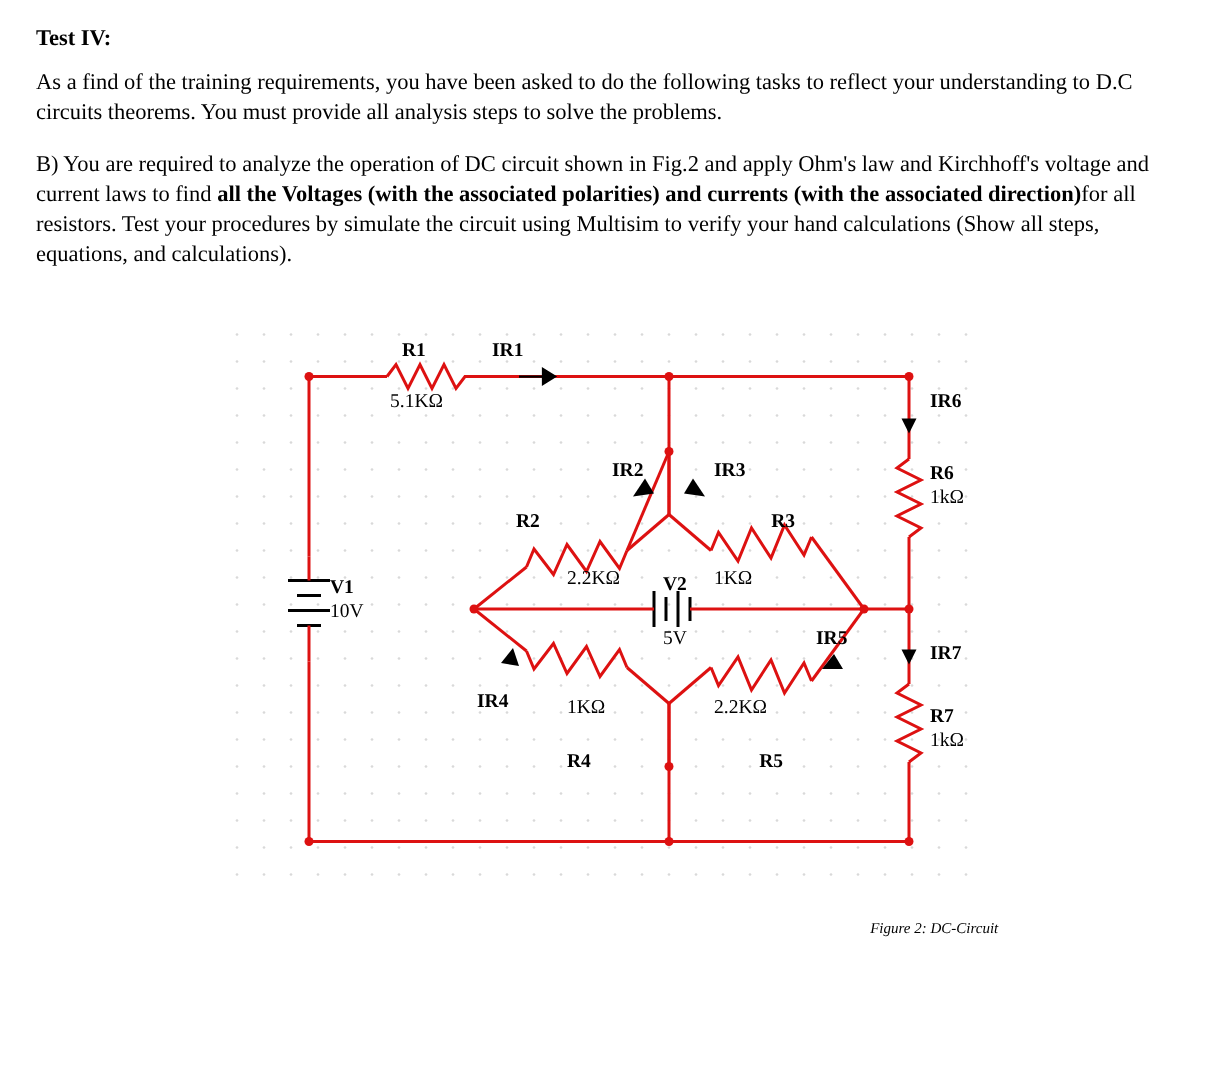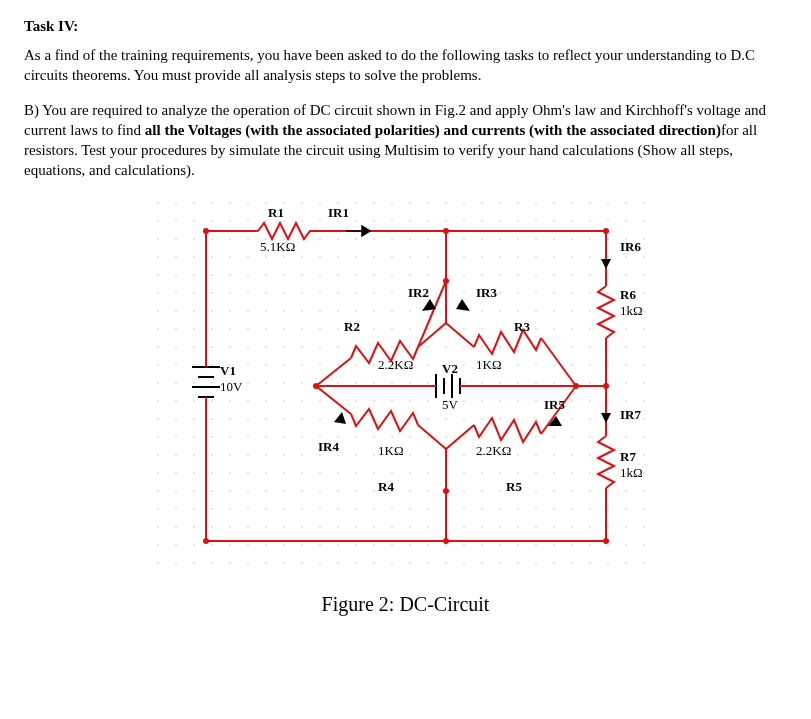--- a/index.html
+++ b/index.html
@@ -14,48 +14,49 @@
   }
   .title {
     font-weight: bold;
     margin-bottom: 10px;
   }
   .intro {
     margin-bottom: 14px;
     line-height: 1.35;
   }
   .partB {
-    margin-bottom: 6px;
+    margin-bottom: 26px;
     line-height: 1.35;
   }
   b { font-weight: bold; }
   .figure-wrap {
     width: 100%;
     text-align: center;
   }
   .figure-inner {
     display: inline-block;
     margin-top: 4px;
   }
   .fig-caption {
-    text-align: center;
-    font-size: 20px;
+    text-align: right;
+    font-size: 10px;
     padding: 8px 0 4px 0;
+    font-style: italic;
   }
   svg text {
     font-family: "Times New Roman", Times, serif;
     font-size: 13px;
     fill: #000;
   }
   svg text.bold { font-weight: bold; }
 </style>
 </head>
 <body>
 
-<div class="title">Task IV:</div>
+<div class="title">Test IV:</div>
 
 <div class="intro">As a find of the training requirements, you have been asked to do the following tasks to reflect your understanding to D.C circuits theorems. You must provide all analysis steps to solve the problems.</div>
 
 <div class="partB">
   <span>B)  You are required to analyze the operation of DC circuit shown in Fig.2 and apply Ohm's law and Kirchhoff's voltage and current laws to find </span><b>all the Voltages (with the associated polarities) and currents (with the associated direction)</b><span>for all resistors. Test your procedures by simulate the circuit using Multisim to verify your hand calculations (Show  all steps, equations, and calculations).</span>
 </div>
 
 <div class="figure-wrap">
   <div class="figure-inner">
     <svg width="520" height="390" viewBox="0 0 520 390">

